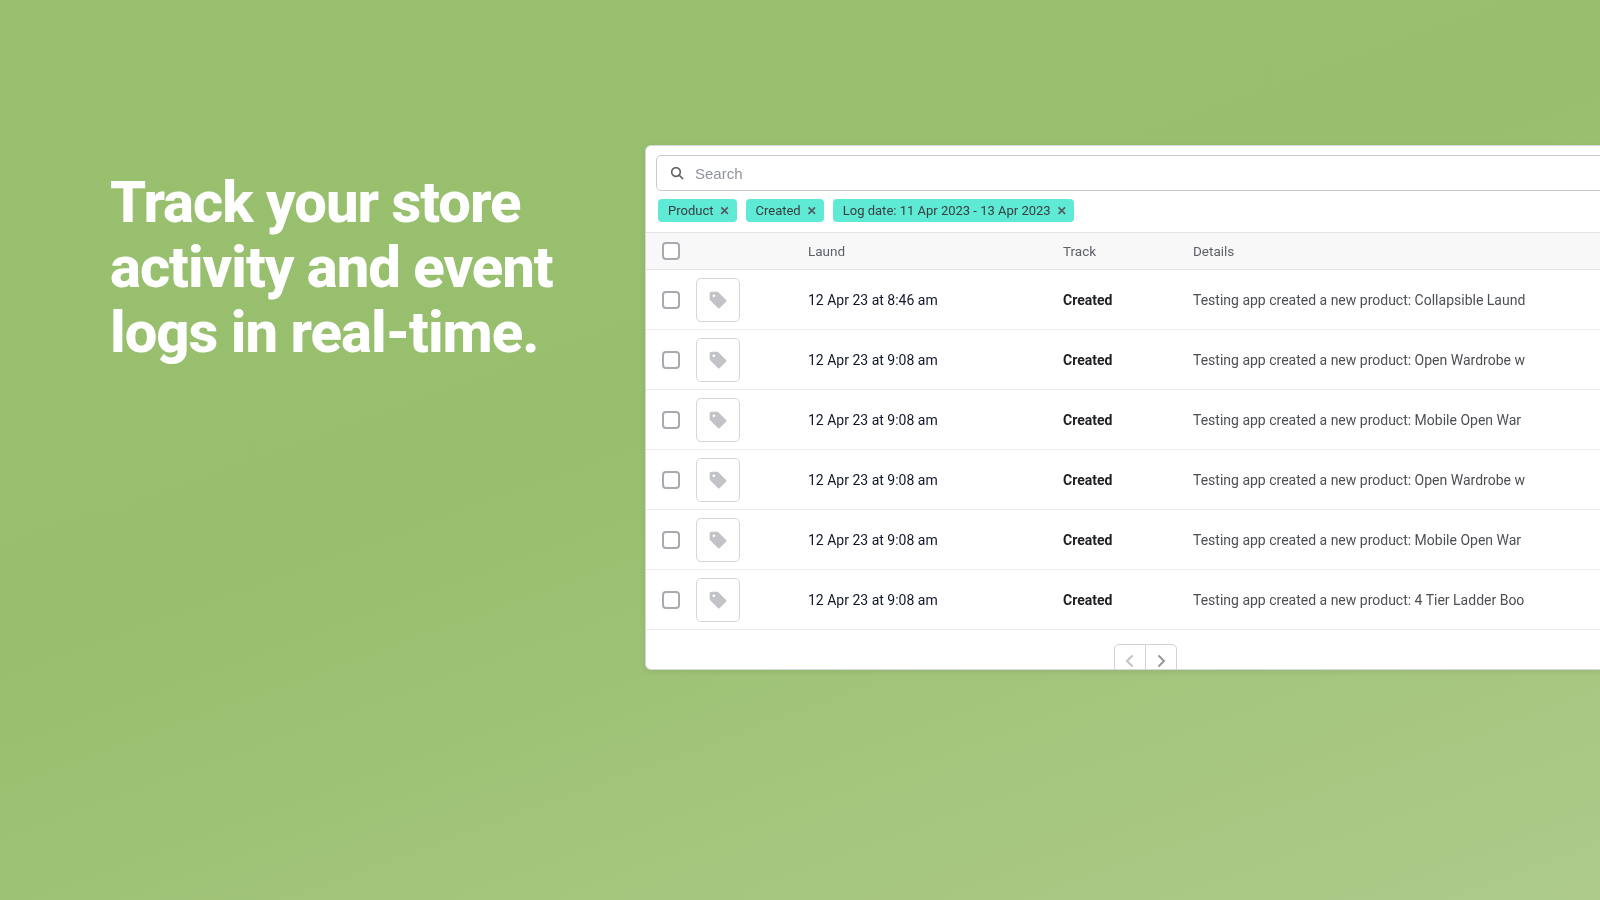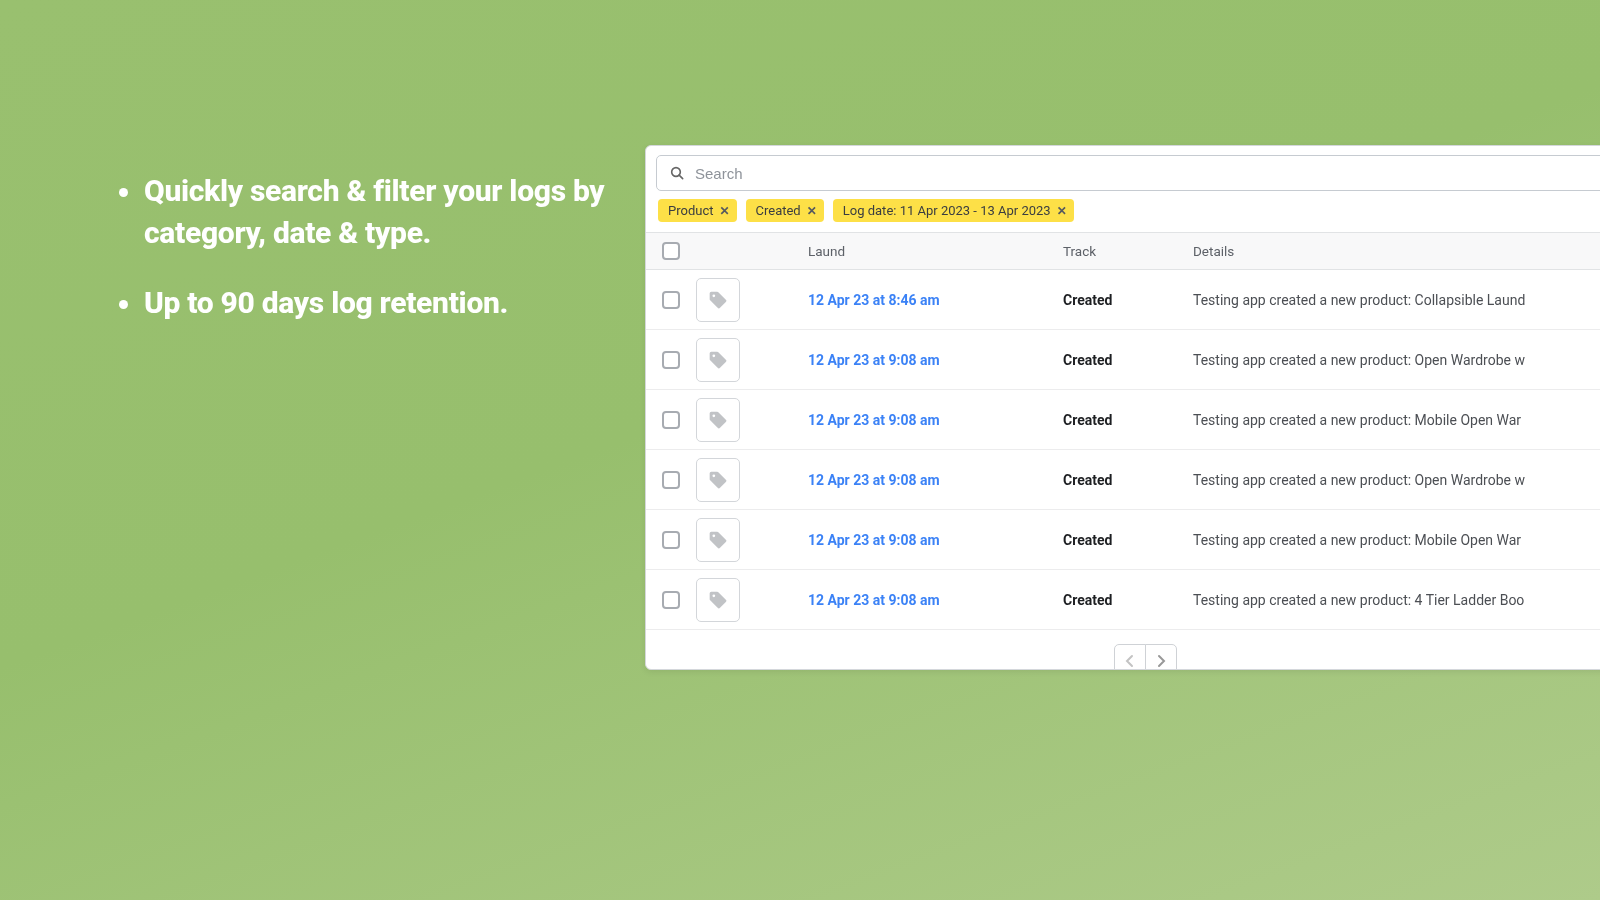--- a/index.html
+++ b/index.html
@@ -76,21 +76,21 @@
     }
     .search-box input::placeholder { color: #8e939a; }
 
     
     .chips {
       display: flex;
       gap: 9px;
       padding: 8px 12px 10px;
     }
     .chip {
-      background: #fde047;
+      background: #5eead4;
       color: #3a3d41;
       font-size: 13px;
       border-radius: 4px;
       padding: 4px 7px 4px 10px;
       display: inline-flex;
       align-items: center;
       gap: 6px;
     }
     .chip .x {
       font-size: 12px;
@@ -136,21 +136,21 @@
 
     .tag-btn {
       width: 44px; height: 44px;
       border: 1px solid #d3d6da;
       border-radius: 5px;
       background: #fff;
       display: flex; align-items: center; justify-content: center;
     }
     .tag-btn svg { opacity: .55; }
 
-    .row .date  { color: #3b82f6; font-weight: 700; font-size: 14px; }
+    .row .date  { color: #0f172a; font-weight: 400; font-size: 14px; }
     .row .type  { color: #1d1f22; font-weight: 700; font-size: 14px; }
     .row .details { color: #4c4f54; font-size: 14px; white-space: nowrap; overflow: hidden; }
 
     
     .pager {
       display: flex;
       justify-content: center;
       align-items: center;
       padding: 14px 0 18px;
     }
@@ -163,24 +163,21 @@
     }
     .pg-btn.prev { border-radius: 5px 0 0 5px; }
     .pg-btn.next { border-radius: 0 5px 5px 0; margin-left: -1px; }
     .pg-btn svg { opacity: .6; }
     .pg-btn.prev svg { opacity: .35; }
   </style>
 </head>
 <body>
 
 <section class="hero">
-  <ul>
-    <li>Quickly search &amp; filter your logs by category, date &amp; type.</li>
-    <li>Up to 90 days log retention.</li>
-  </ul>
+  <h1>Track your store activity and event logs in real-time.</h1>
 </section>
 
 <section class="panel">
 
   <div class="search-row">
     <div class="search-box">
       <svg width="16" height="16" viewBox="0 0 24 24" fill="none" stroke="#666" stroke-width="2.4" stroke-linecap="round">
           <circle cx="10.5" cy="10.5" r="6.5"></circle>
           <line x1="20.5" y1="20.5" x2="15.2" y2="15.2"></line>
         </svg>

